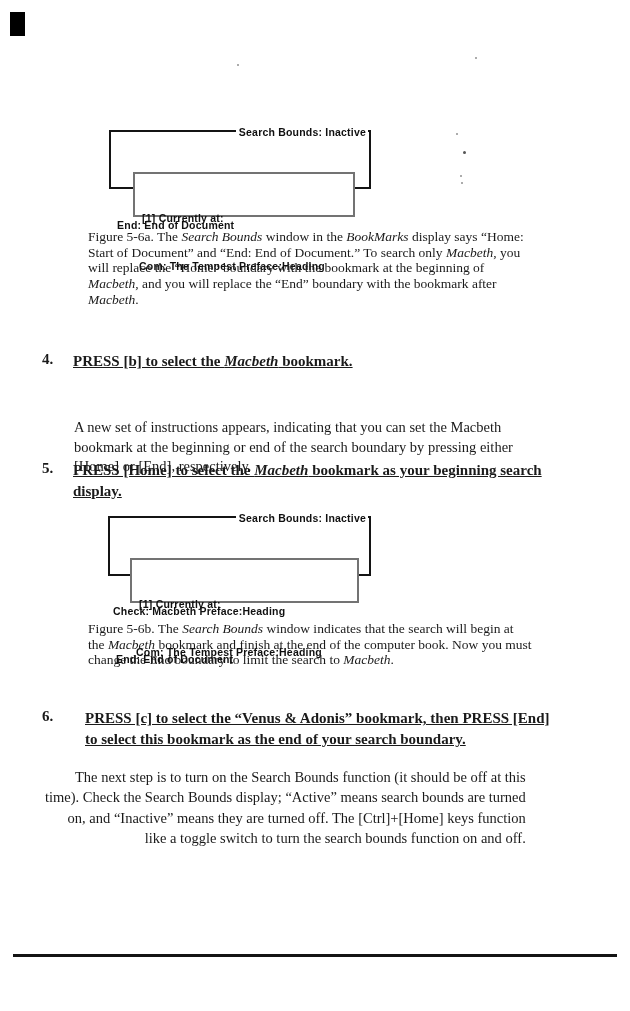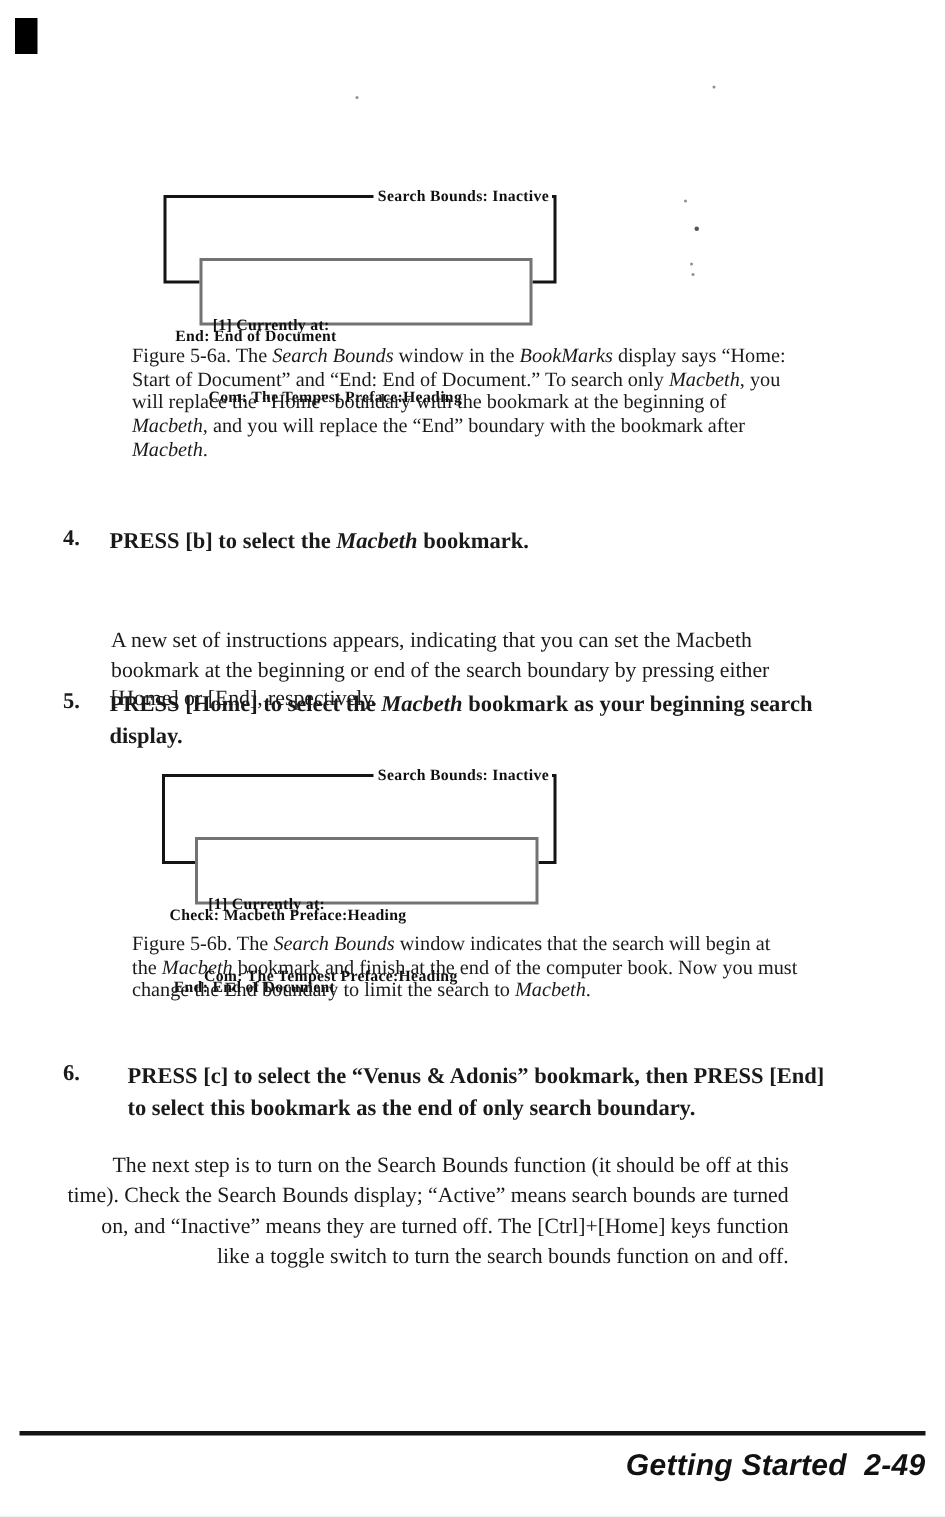--- a/index.html
+++ b/index.html
@@ -6,34 +6,34 @@
   .page {
     position:relative; width:630px; height:1011px; margin:0 auto;
     background:#ffffff; color:#1a1a1a; overflow:hidden;
     font-family:"Liberation Serif", serif;
   }
   .corner-mark { position:absolute; left:10px; top:12px; width:15px; height:24px; background:#000; }
 
   
   .term-window {
     position:absolute; border:2px solid #141414; background:#fff;
-    font-family:Liberation Serif, serif; font-weight:bold;
+    font-family:Liberation Sans, sans-serif; font-weight:bold;
     font-size:10.5px; letter-spacing:0.2px; line-height:16px;
     white-space:pre; color:#101010;
   }
   .term-title { position:absolute; top:-8px; right:1px; background:#fff; padding:0 2px 0 3px; }
   .term-body { padding:5px 0 0 3px; }
   .term-inner {
     position:absolute; border:2px solid #737373; background:#fff;
     padding:4px 0 0 4px; white-space:pre;
   }
 
   .caption { position:absolute; font-size:13.5px; line-height:15.7px; }
   .step-number { position:absolute; font-weight:bold; font-size:15px; }
-  .step-heading { position:absolute; font-weight:bold; font-size:15px; line-height:21px; }
+  .step-heading { position:absolute; font-weight:bold; font-size:15px; line-height:21px;text-decoration:underline; }
   .step-body { position:absolute; font-size:14.5px; line-height:19.5px; white-space:pre-line;margin-top:40px; }
   .closing-par { position:absolute; font-size:14.5px; line-height:20.3px; white-space:pre-line; }
   .s-i { font-style:italic; }
 
   .footer-rule { position:absolute; left:13px; top:954px; width:604px; height:3px; background:#141414; }
   .footer-text {
     position:absolute; right:13px; top:966px; white-space:pre;
     font-family:"Liberation Sans", sans-serif; font-weight:bold; font-style:italic;
     font-size:20px; letter-spacing:0.2px; color:#111;
   }
@@ -76,29 +76,28 @@
     </div>
     <div class="term-inner" style="left:20px; top:40px; width:221px; height:37px;">
       <div> [1] Currently at:</div>
       <div>Com: The Tempest Preface:Heading</div>
     </div>
   </div>
 
   <div class="caption" style="left:88px; top:621px;"><span>Figure 5-6b.  The </span><span class="s-i">Search Bounds</span><span> window indicates that the search will begin at</span><br><span>the </span><span class="s-i">Macbeth</span><span> bookmark and finish at the end of the computer book.  Now you must</span><br><span>change the End boundary to limit the search to </span><span class="s-i">Macbeth</span><span>.</span></div>
 
   <div class="step-number" style="left:42px; top:708px;">6.</div>
-  <div class="step-heading" style="left:73px; top:708px;margin-left:12px;"><span>PRESS [c] to select the “Venus &amp; Adonis” bookmark, then PRESS [End]</span><br><span>to select this bookmark as the end of only search boundary.</span></div>
+  <div class="step-heading" style="left:73px; top:708px;margin-left:12px;"><span>PRESS [c] to select the “Venus &amp; Adonis” bookmark, then PRESS [End]</span><br><span>to select this bookmark as the end of your search boundary.</span></div>
 
   <div class="closing-par" style="left:45px; top:767px;text-align:right;">The next step is to turn on the Search Bounds function (it should be off at this
 time).  Check the Search Bounds display; “Active” means search bounds are turned
 on, and “Inactive” means they are turned off.  The [Ctrl]+[Home] keys function
 like a toggle switch to turn the search bounds function on and off.</div>
 
   <div class="footer-rule"></div>
-  <div class="footer-text">Getting Started  2-49</div>
 
   <div class="speck" style="left:237px; top:64px; width:2px; height:2px;"></div>
   <div class="speck" style="left:475px; top:57px; width:2px; height:2px;"></div>
   <div class="speck" style="left:456px; top:133px; width:2px; height:2px;"></div>
   <div class="speck" style="left:463px; top:151px; width:3px; height:3px; background:#555;"></div>
   <div class="speck" style="left:460px; top:175px; width:2px; height:2px;"></div>
   <div class="speck" style="left:461px; top:182px; width:2px; height:2px;"></div>
 
 </div>
 

